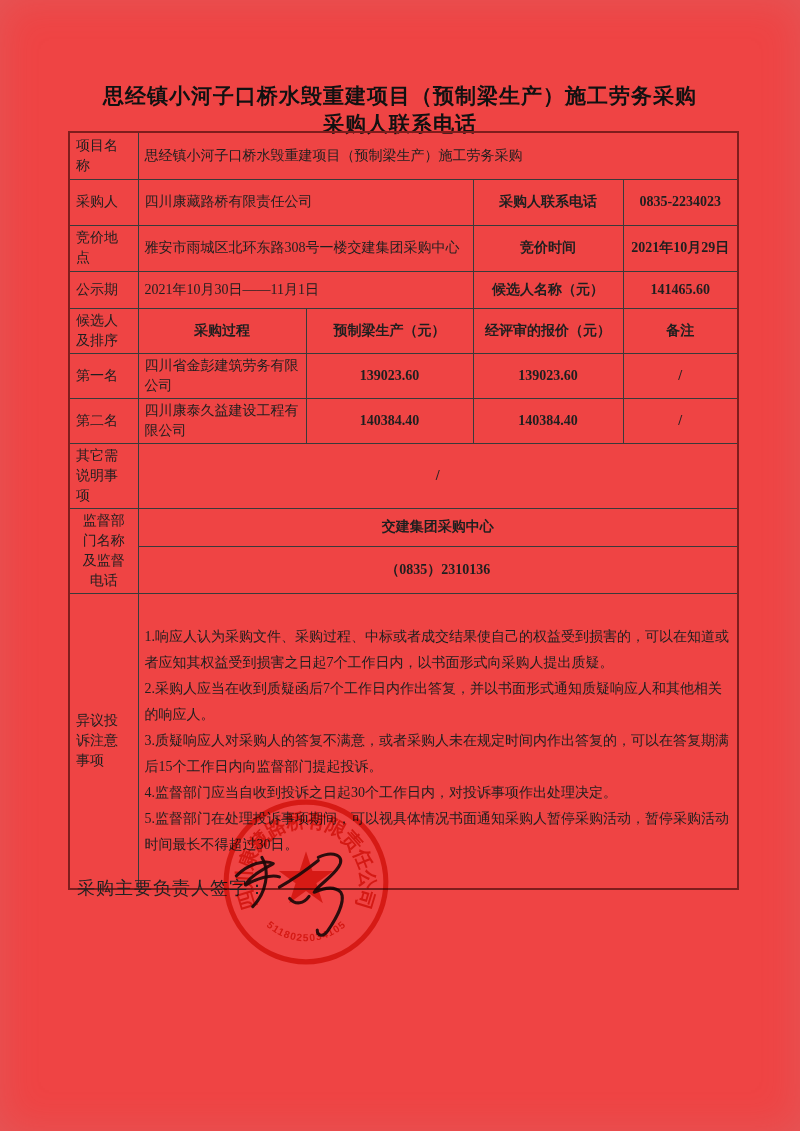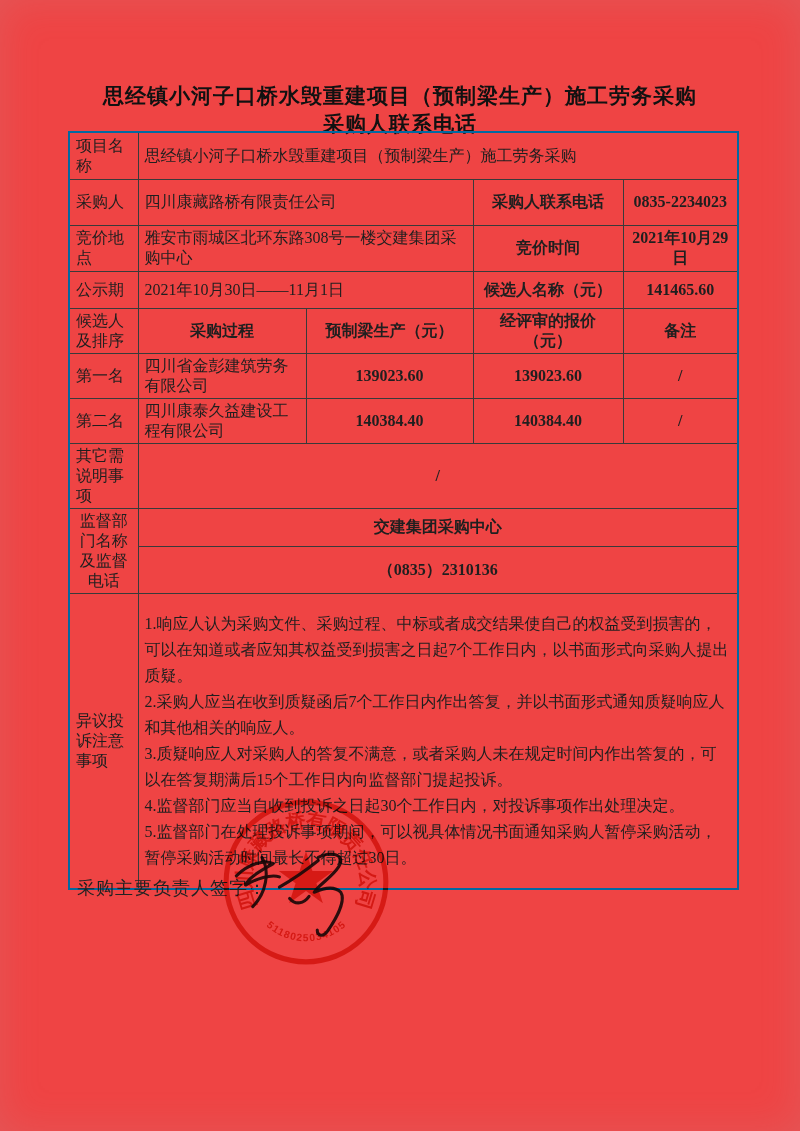--- a/index.html
+++ b/index.html
@@ -16,22 +16,22 @@
   .title{
     position:absolute;top:82px;left:0;width:800px;
     text-align:center;
     font-family:"Liberation Sans", sans-serif;
     font-weight:bold;font-size:21px;line-height:28px;
     letter-spacing:1px;color:#111;
   }
   table.notice{
     position:absolute;left:68px;top:131px;
     width:669px;border-collapse:collapse;table-layout:fixed;
-    border:2px solid #0369a1;
-    font-size:16px;
+    border:2px solid #7f1d1d;
+    font-size:14px;
   }
   table.notice td{
     border:1.5px solid #3a3a3a;
     padding:2px 6px;
     vertical-align:middle;
     line-height:20px;
     overflow:hidden;
   }
   td.lab{padding:2px 2px 2px 4px;}
   td.center{text-align:center;font-weight:bold;}

